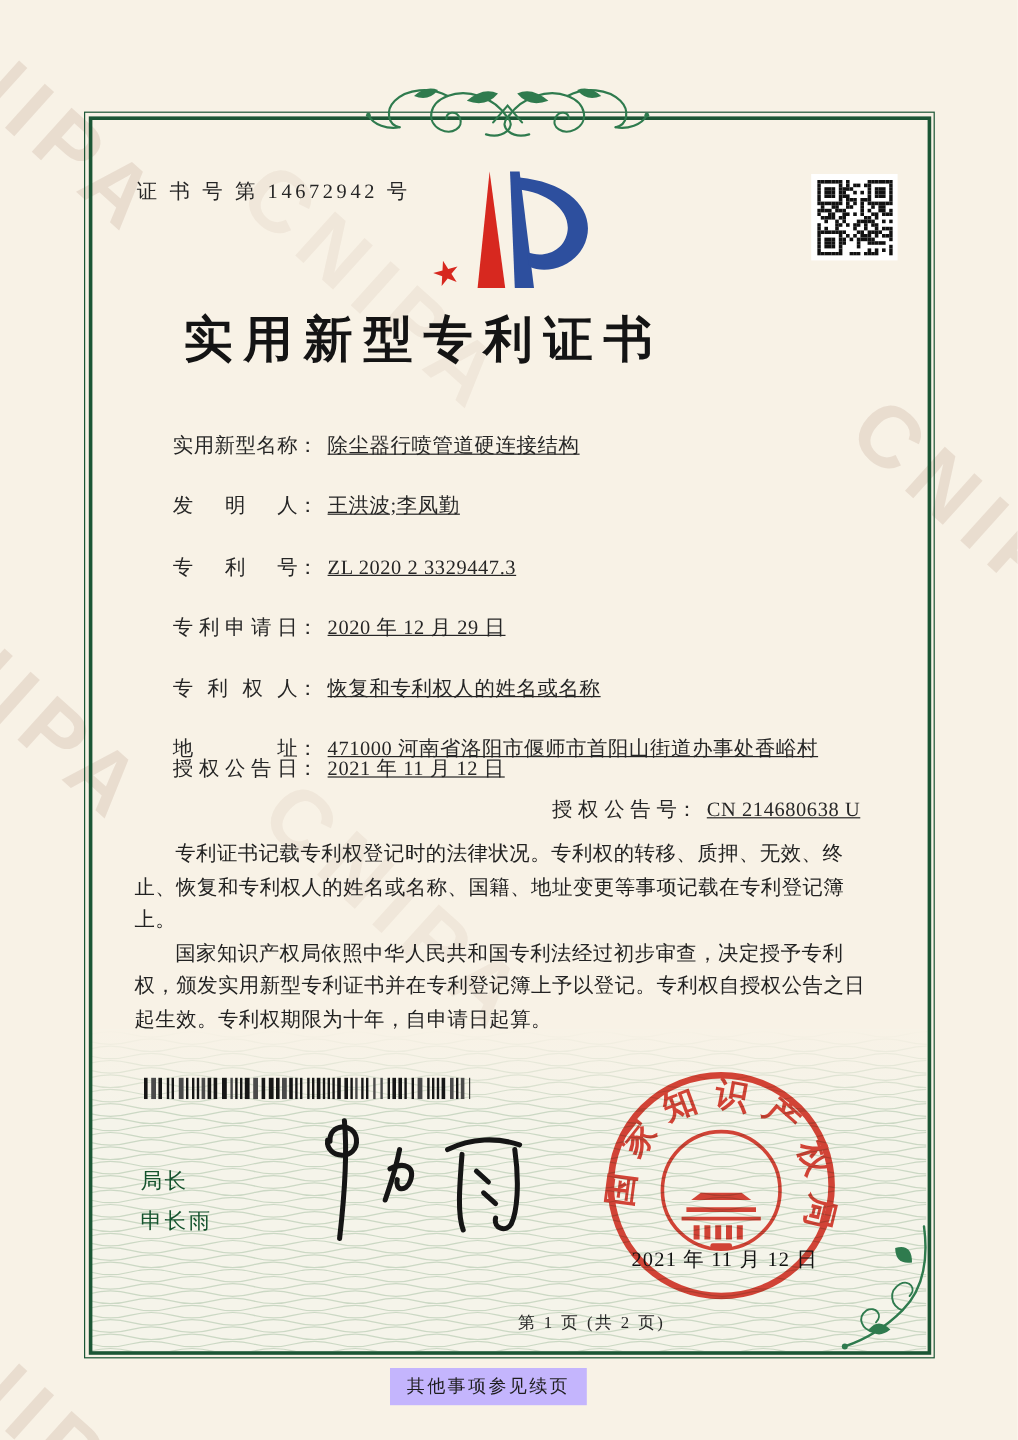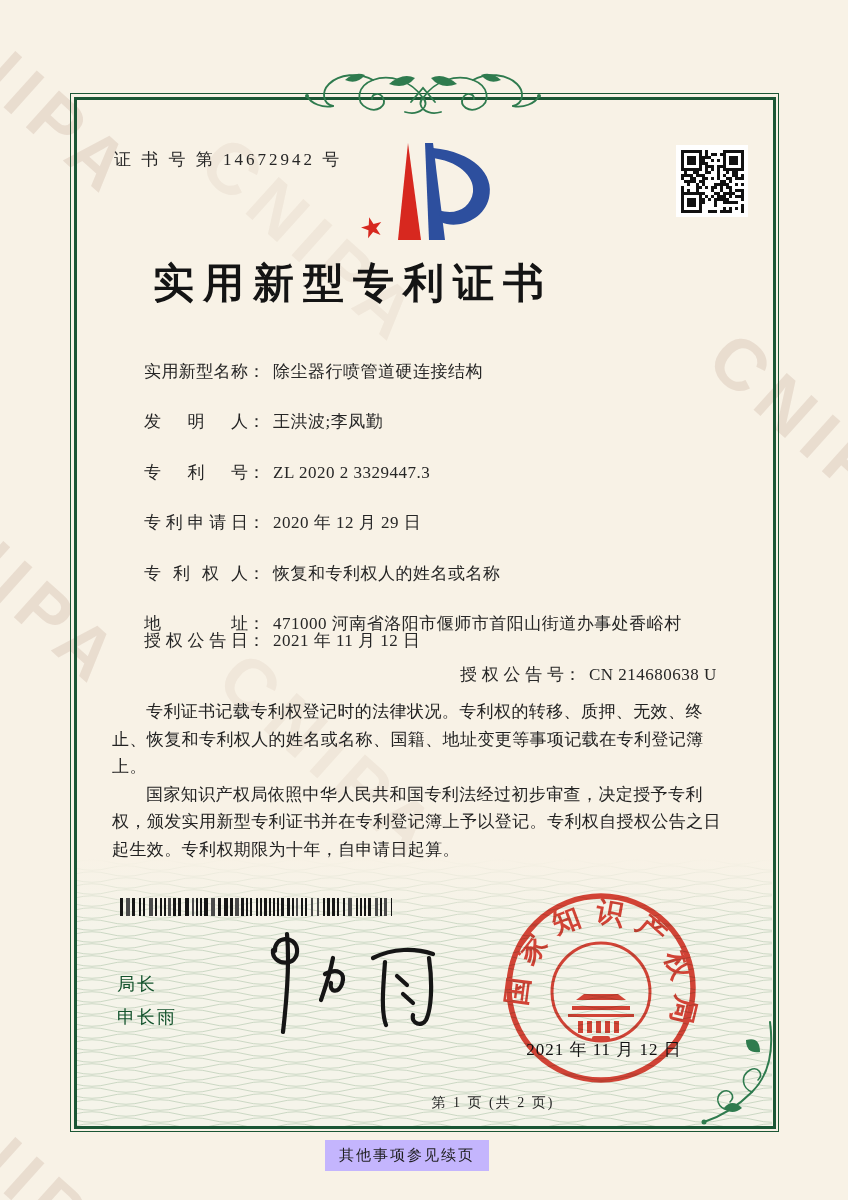--- a/index.html
+++ b/index.html
@@ -24,21 +24,21 @@
   .logo{position:absolute;left:345px;top:140px;z-index:2;}
   .qr-box{position:absolute;left:676px;top:145px;width:72px;height:72px;background:#fff;z-index:2;
           display:flex;align-items:center;justify-content:center;}
   .title{position:absolute;left:70px;top:256px;width:566px;text-align:center;
          font-size:41px;font-weight:bold;letter-spacing:9px;color:#141414;z-index:2;}
   
   .row{position:absolute;left:114px;font-size:17px;z-index:2;white-space:nowrap;}
   .row.right-pair{left:430px;}
   .field-label{display:inline-block;width:104px;text-align:justify;text-align-last:justify;margin-left:30px;}
   .colon{display:inline-block;margin-right:8px;}
-  .val{letter-spacing:0.5px;}
+  .val{letter-spacing:0.5px;text-decoration:underline;}
   
   .body-text{position:absolute;left:112px;top:698px;width:624px;font-size:17px;
              line-height:27.5px;letter-spacing:0.4px;z-index:2;color:#222;}
   .body-text p{margin:0;text-indent:2em;}
   
   .barcode{position:absolute;left:120px;top:898px;z-index:2;}
   .commissioner{position:absolute;left:117px;font-size:18px;z-index:2;letter-spacing:2px;color:#14532d;}
   .signature{position:absolute;left:245px;top:928px;z-index:2;}
   .seal{position:absolute;left:502px;top:886px;z-index:3;mix-blend-mode:multiply;opacity:0.93;}
   .seal-date{position:absolute;left:518px;top:1038px;width:172px;text-align:center;

